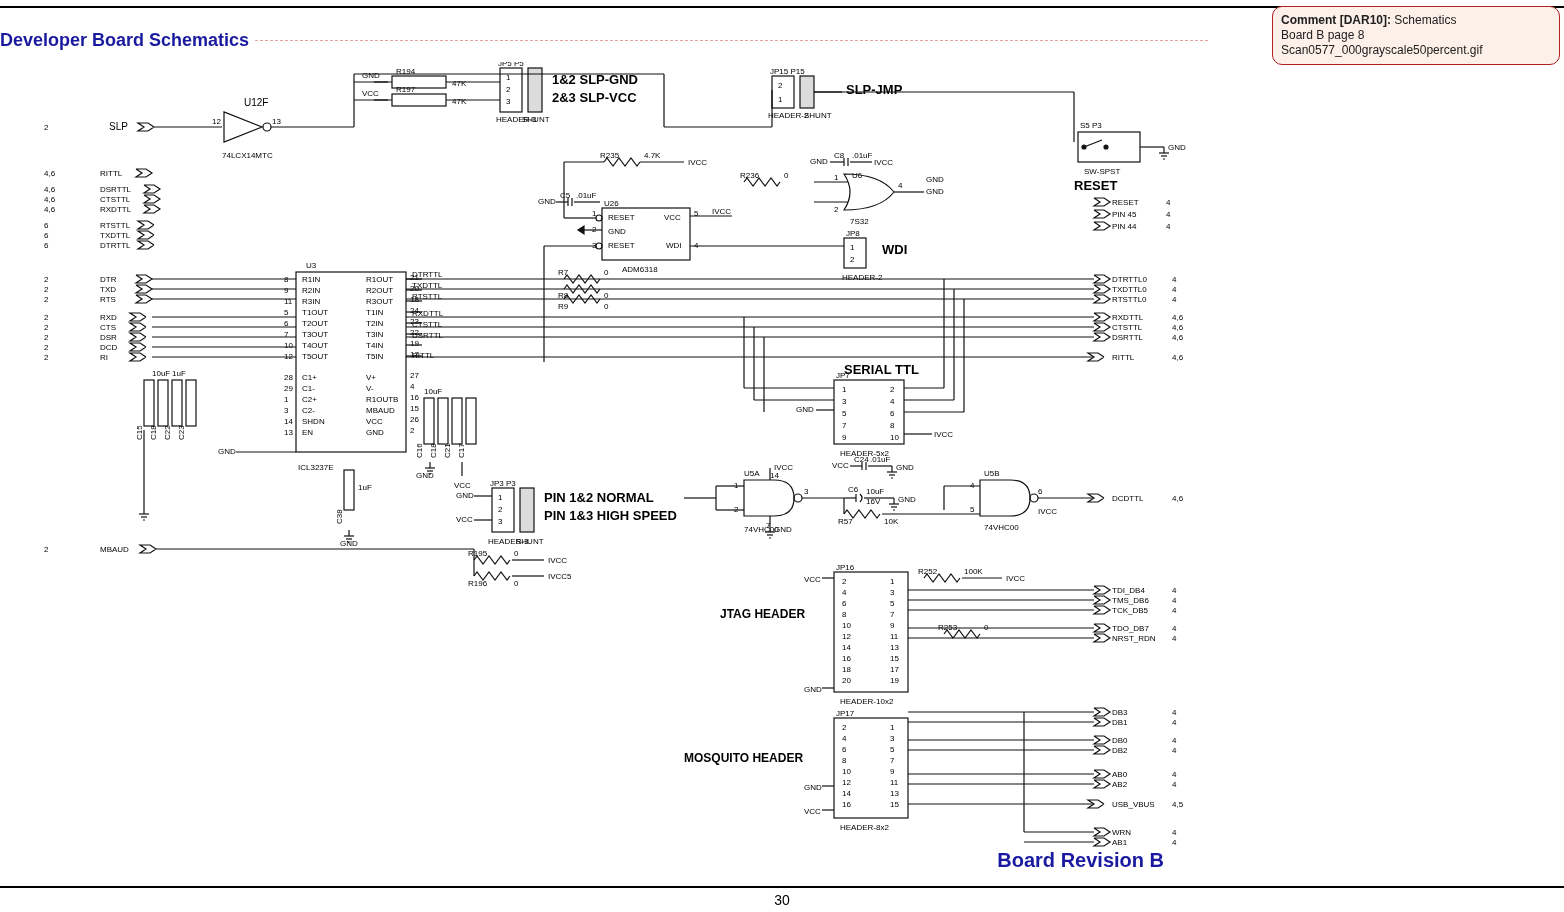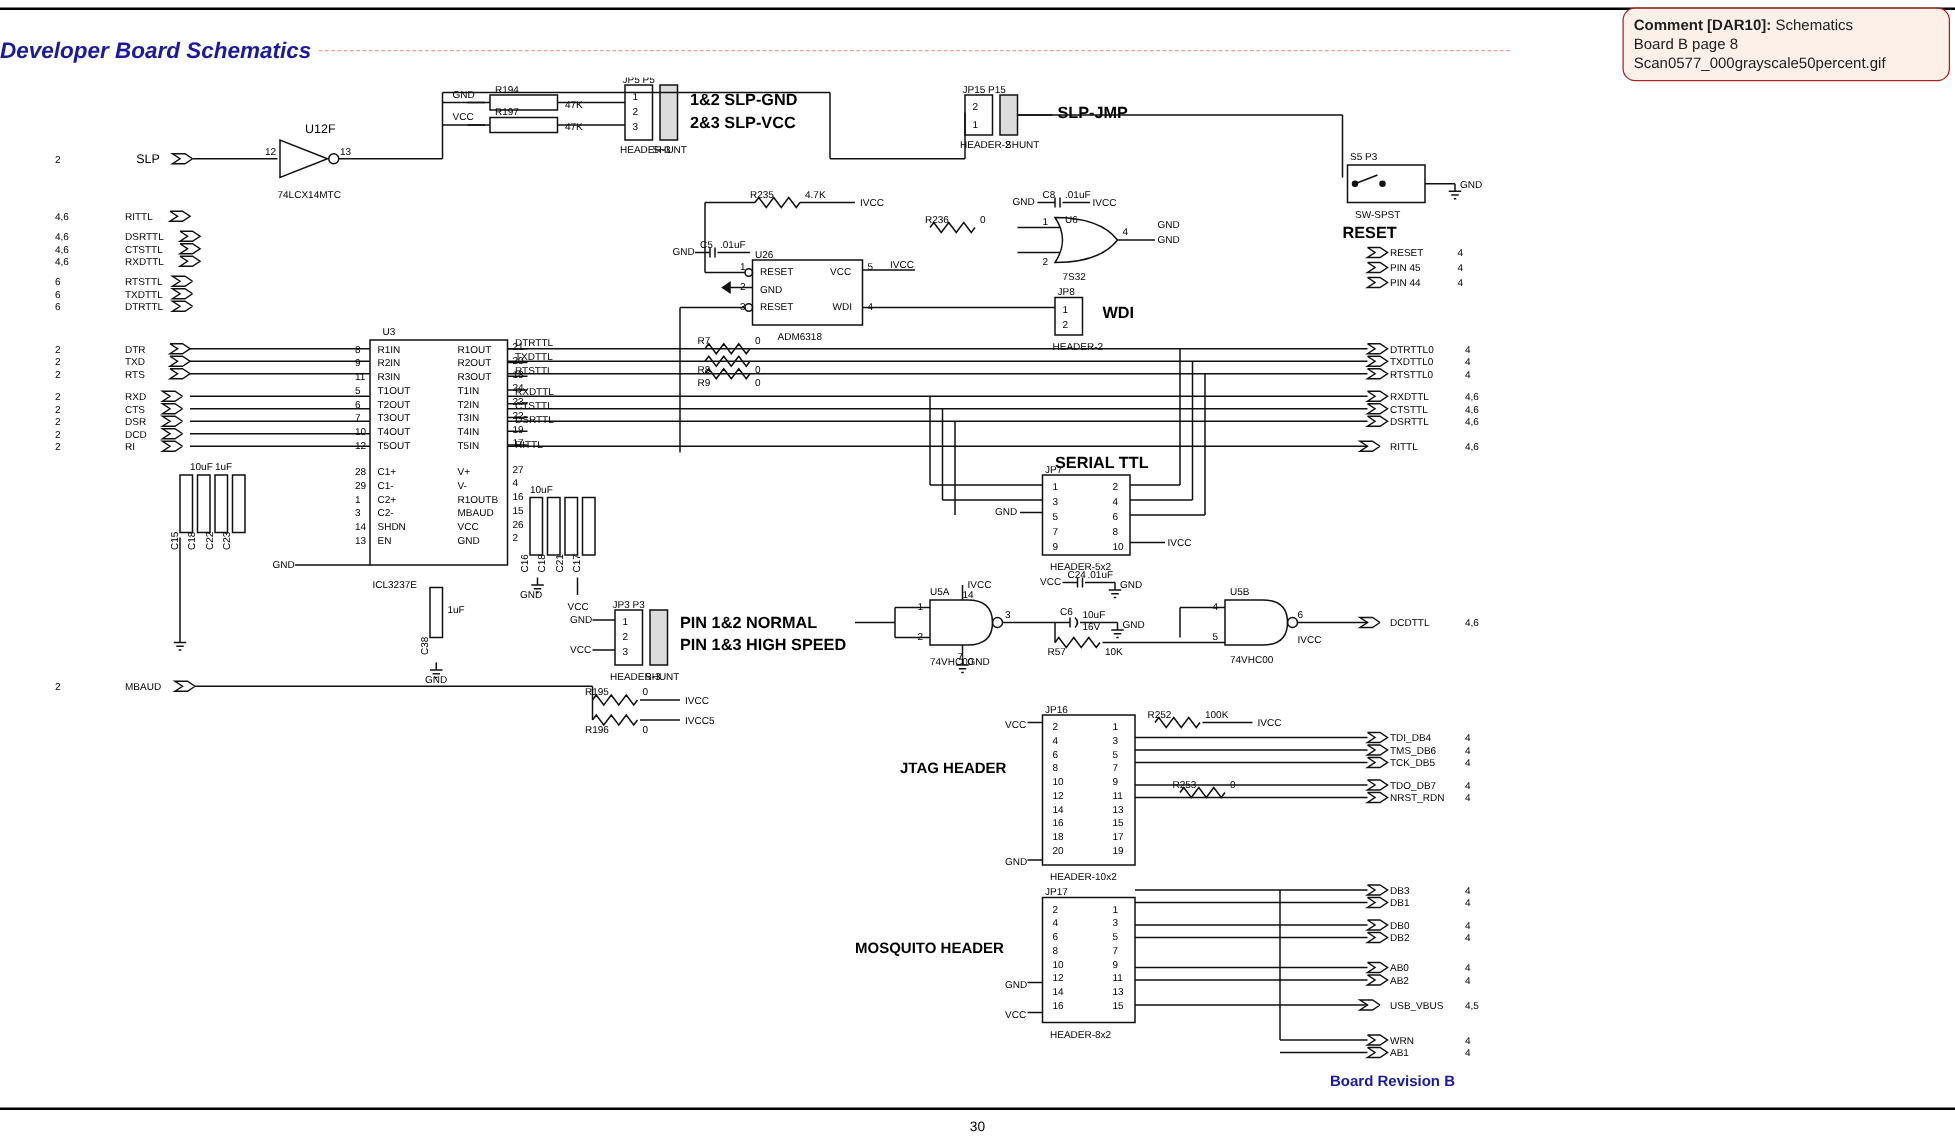--- a/index.html
+++ b/index.html
@@ -14,37 +14,36 @@
     .top-rule {
       position: absolute;
       top: 6px; left: 0; right: 0;
       height: 0;
       border-top: 2px solid #000;
     }
     .section-title {
       position: absolute;
       top: 30px; left: 0;
       color: #1a1aa0;
-      font-style: italic;
       font-weight: bold;
       font-size: 18px;
       padding-right: 8px;
     }
     .dashed-leader {
       position: absolute;
       top: 40px;
       left: 255px;
       right: 356px;
       height: 0;
       border-top: 1px dashed #e7a0a0;
     }
     .comment-box {
       position: absolute;
       top: 6px; right: 4px;
-      width: 262px;
+      width: 288px;
       border: 1.5px solid #b02020;
       border-radius: 10px;
       background: #fdf0e9;
       padding: 6px 8px;
       font-size: 12px;
       line-height: 1.25;
       color: #202020;
     }
     .comment-box .clabel { font-weight: bold; }
     .schematic {
@@ -64,32 +63,32 @@
     .schematic line, .schematic rect, .schematic path, .schematic polyline, .schematic circle, .schematic polygon {
       stroke: #111; fill: none; stroke-width: 1.2;
     }
     .schematic .fillblk { fill: #111; }
     .board-rev {
       position: absolute;
       right: 400px;
       bottom: 40px;
       color: #1a1aa0;
       font-weight: bold;
-      font-size: 12px;
+      font-size: 20px;
     }
     .bottom-rule {
       position: absolute;
       left: 0; right: 0; bottom: 24px;
       border-top: 2px solid #000;
     }
     .pagenum {
       position: absolute;
       left: 0; right: 0; bottom: 4px;
       text-align: center;
-      font-size: 11px;
+      font-size: 14px;
     }
   </style>
 </head>
 <body>
 
 <div class="top-rule"></div>
 
 <div class="section-title">Developer Board Schematics</div>
 <div class="dashed-leader"></div>
 

